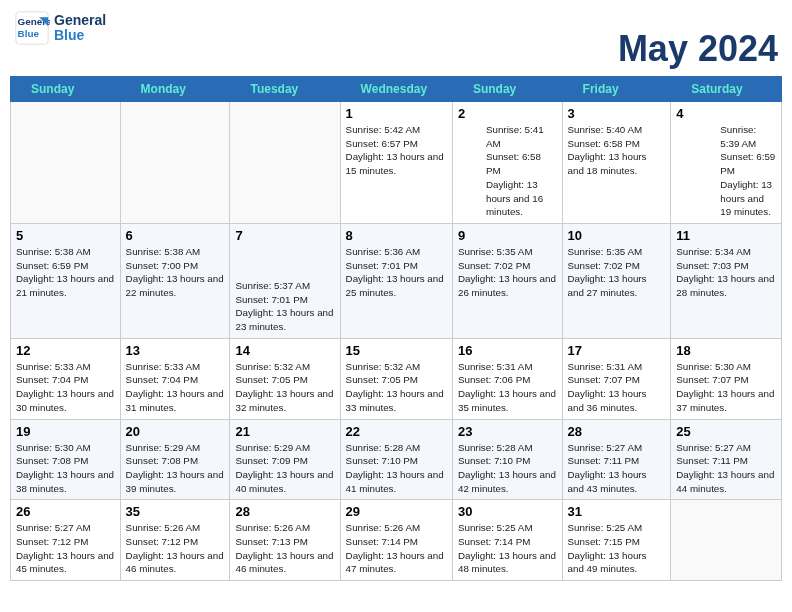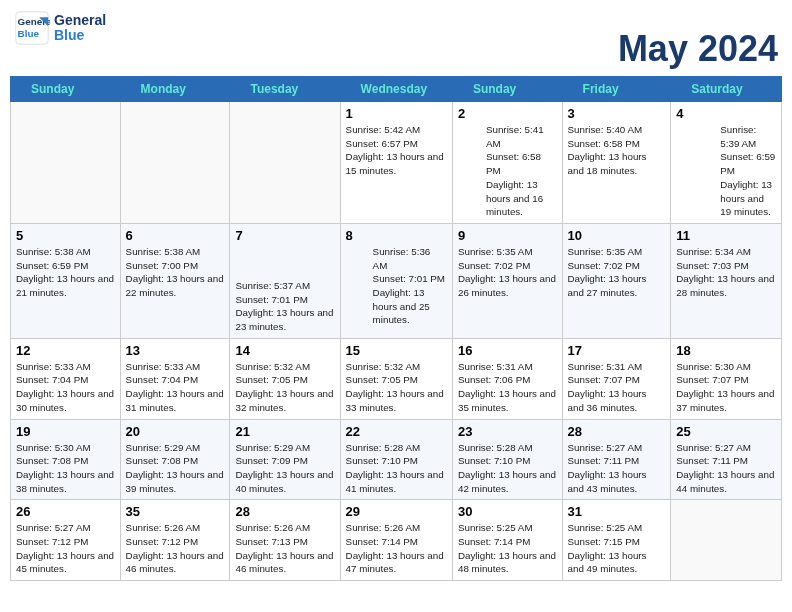--- a/index.html
+++ b/index.html
@@ -165,21 +165,21 @@
 Daylight: 13 hours and 22 minutes.</div>
         </td>
         <td>
           <span class="day-number">7</span>
           <div class="day-info" style="white-space: pre-line; margin-top: 36px;">Sunrise: 5:37 AM
 Sunset: 7:01 PM
 Daylight: 13 hours and 23 minutes.</div>
         </td>
         <td>
           <span class="day-number">8</span>
-          <div class="day-info" style="white-space: pre-line; margin-left: 27px;">Sunrise: 5:36 AM
+          <div class="day-info" style="white-space: pre-line;">Sunrise: 5:36 AM
 Sunset: 7:01 PM
 Daylight: 13 hours and 25 minutes.</div>
         </td>
         <td>
           <span class="day-number">9</span>
           <div class="day-info" style="white-space: pre-line;">Sunrise: 5:35 AM
 Sunset: 7:02 PM
 Daylight: 13 hours and 26 minutes.</div>
         </td>
         <td>

